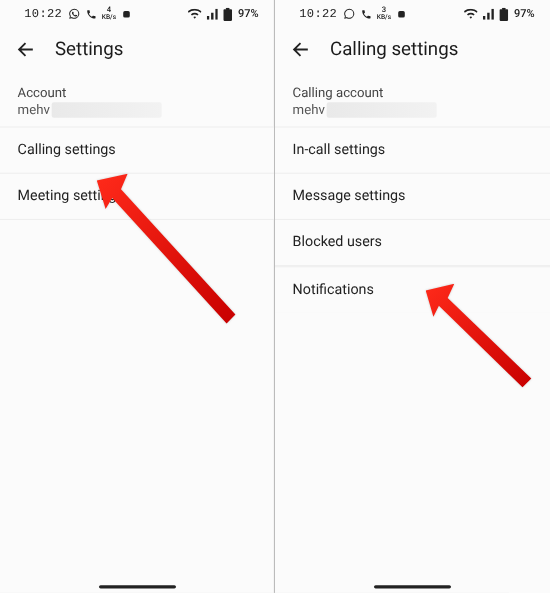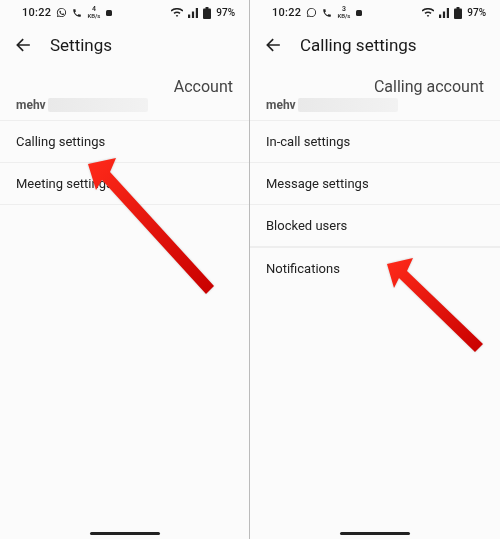--- a/index.html
+++ b/index.html
@@ -25,48 +25,46 @@
   .status-bar {
     display: flex;
     justify-content: space-between;
     align-items: center;
     padding: 6px 14px 4px 22px;
     font-size: 10px;
     color: #1a1a1a;
     font-weight: 500;
   }
   .status-left, .status-right { display: flex; align-items: center; gap: 5px; }
-  .status-left .time { font-size: 11px; letter-spacing: .3px; }
+  .status-left .time { font-size: 11px; letter-spacing: .3px; font-family: Liberation Mono, monospace; }
   .rate { display:flex; flex-direction:column; align-items:center; line-height:1; font-size:6px; }
   .rate .num { font-size:7px; }
   .icon { display:inline-flex; }
 
   .header {
     display: flex;
     align-items: flex-start;
     gap: 16px;
     padding: 12px 16px 12px 14px;
   }
   .back svg { display:block; }
   .title { font-size: 17px; color: #1a1a1a; }
 
   .sect-label {
     padding: 10px 16px 2px 16px;
-    font-size: 16px;
+    font-size: 12px;
     color: #444;
-    text-align: right;
   }
   .sect-sub {
     padding: 0 16px 8px 16px;
     font-size: 12px;
     color: #555;
     display:flex;
     align-items:center;
     gap:2px;
-    font-weight:bold;
   }
   .blur {
     display:inline-block;
     width: 100px;
     height: 14px;
     background: linear-gradient(90deg, #e9e9e9, #f2f2f2);
     filter: blur(.5px);
     border-radius:2px;
   }
 

